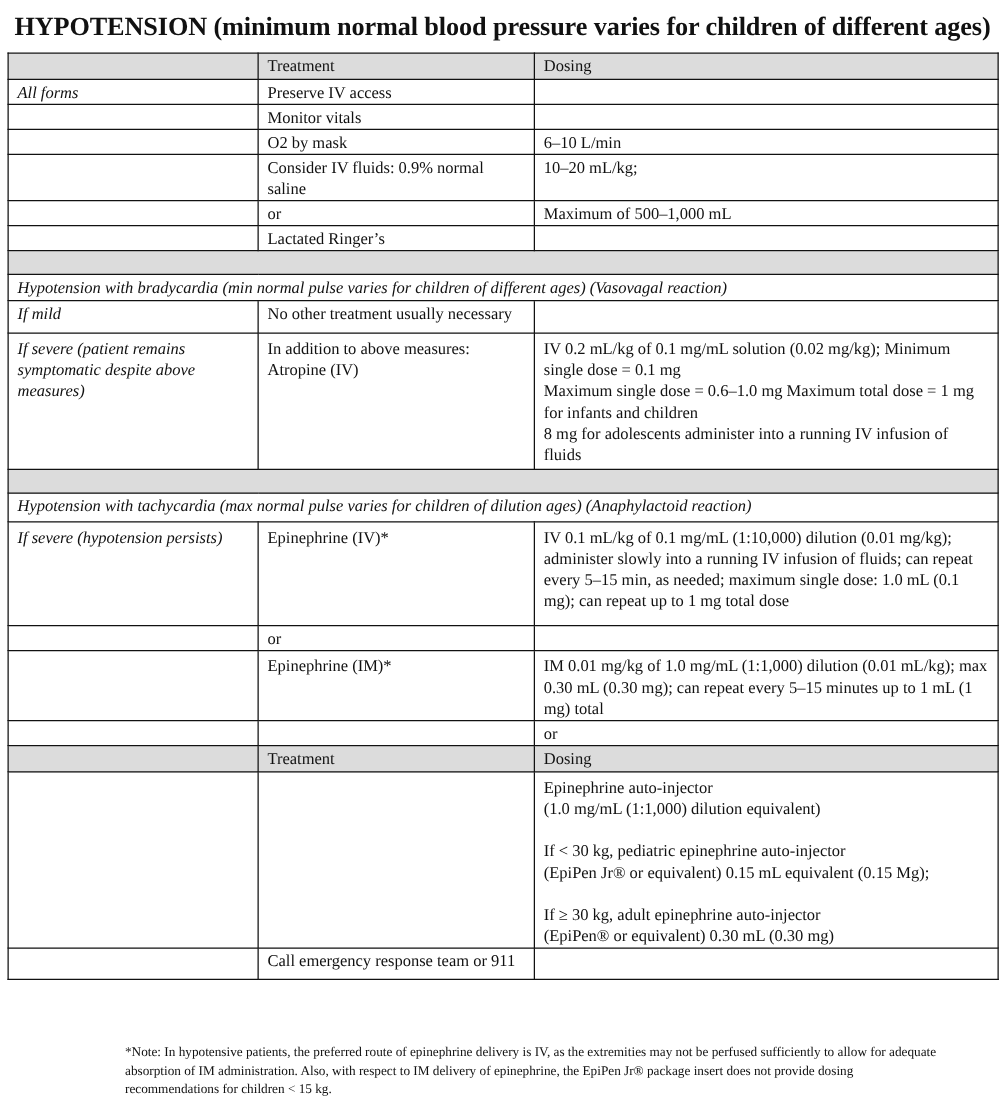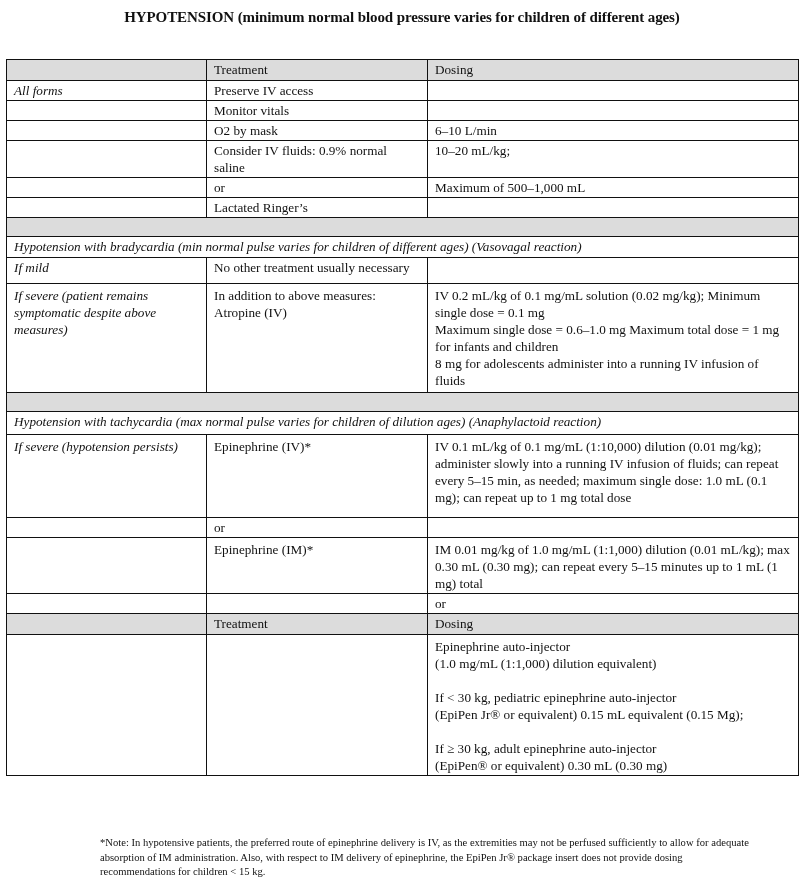--- a/index.html
+++ b/index.html
@@ -1,18 +1,18 @@
 <!DOCTYPE html>
 <html><head>
 <meta charset="utf-8">
 <style>
   html, body { margin:0; padding:0; background:#ffffff; }
   body { width:804px; height:885px; position:relative; font-family:"Liberation Serif", serif; color:#111; overflow:hidden; }
-  .title { position:absolute; left:0; top:9px; width:804px; text-align:center; font-weight:bold; font-size:15px; letter-spacing:-0.1px; }
-  table.main { position:absolute; left:6px; top:59px; width:792px; border-collapse:collapse; table-layout:fixed; font-size:13.2px; line-height:17px; }
+  .title { position:absolute; left:0; top:9px; width:804px; text-align:center; font-weight:bold; font-size:21px; letter-spacing:-0.1px; }
+  table.main { position:absolute; left:6px; top:42px; width:792px; border-collapse:collapse; table-layout:fixed; font-size:13.2px; line-height:17px; }
   table.main td, table.main th { border:1.3px solid #111; padding:1px 7px 1px 7px; vertical-align:top; text-align:left; font-weight:normal; }
   col.c1 { width:200px; } col.c2 { width:221px; } col.c3 { width:371px; }
   .hdr th { background:#dcdcdc; font-weight:bold; text-align:center; height:18px; }
   .gray td { background:#dcdcdc; height:16px; border-top:2px solid #111; border-bottom:2px solid #111; }
   .section td { font-weight:bold; font-style:italic; height:18px; }
   .ital { font-style:italic; }
   .bi { font-weight:bold; font-style:italic; }
   .center { text-align:left; }
   .r20 td { height:17px; }
   .gap { display:block; height:17px; }
@@ -134,19 +134,24 @@
       <div>Epinephrine auto-injector</div>
       <div>(1.0  mg/mL (1:1,000) dilution equivalent)</div>
       <span class="gap"></span>
       <div>If &lt; 30 kg, pediatric epinephrine auto-injector</div>
       <div>(EpiPen Jr® or equivalent) 0.15 mL equivalent (0.15 Mg);</div>
       <span class="gap"></span>
       <div>If ≥ 30 kg, adult epinephrine auto-injector</div>
       <div>(EpiPen® or equivalent) 0.30 mL (0.30 mg)</div>
     </td>
   </tr>
+  <tr>
+    <td style="height:22px"></td>
+    <td>Call emergency response team or 911</td>
+    <td></td>
+  </tr>
 </tbody>
   </table>
 
 <div class="notes">
   <p>*Note: In hypotensive patients, the preferred route of epinephrine delivery is IV, as the extremities may not be perfused sufficiently to allow for adequate absorption of IM administration. Also, with respect to IM delivery of epinephrine, the EpiPen Jr® package insert does not provide dosing recommendations for children &lt; 15 kg.</p>
   <p>Note: It can be difficult to dose medications accurately in neonates and infants.</p>
 </div>
 
 </body></html>

